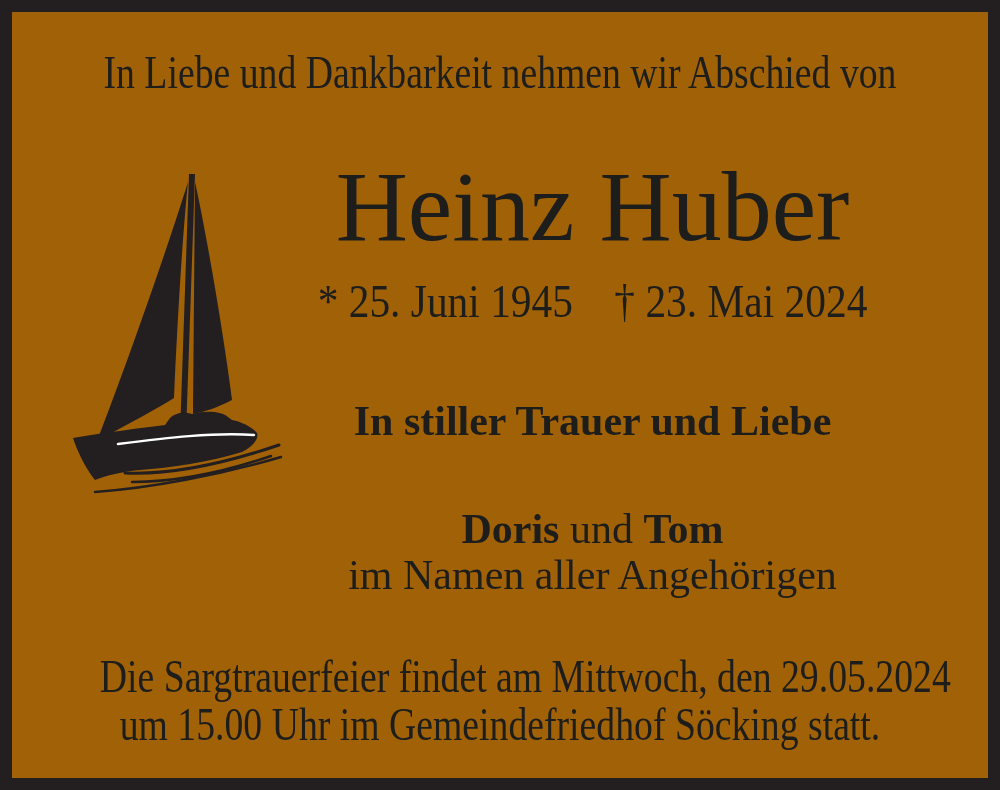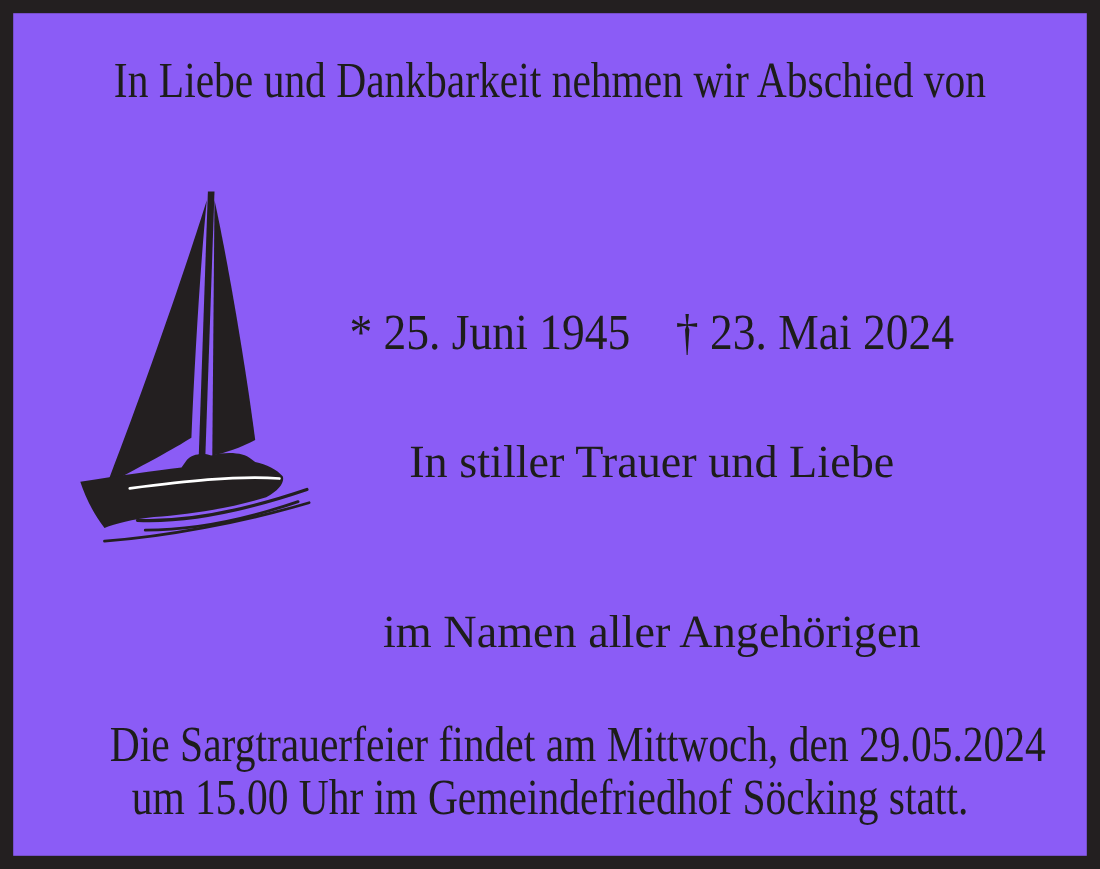--- a/index.html
+++ b/index.html
@@ -6,21 +6,21 @@
     margin: 0;
     padding: 0;
     background: #ffffff;
     font-family: "Liberation Serif", "DejaVu Serif", serif;
   }
   .notice {
     position: relative;
     width: 1000px;
     height: 790px;
     box-sizing: border-box;
-    background: #8b5cf6;
+    background: #a16207;
     border: 12px solid #231f20;
     overflow: hidden;
     color: #1d1d1b;
   }
   .line {
     position: absolute;
     left: 0;
     right: 0;
     text-align: center;
     white-space: nowrap;
@@ -53,20 +53,21 @@
   .dates-line {
     top: 262px;
     font-size: 46px;
     line-height: 1.2;
   }
   .dates-line .death { margin-left: 0.75em; }
   .condolence-line {
     top: 384px;
     font-size: 42px;
     line-height: 1.2;
+    font-weight: bold;
   }
   .sig-line1 { top: 446px; font-size: 42px; line-height: 1.2; }
   .sig-line2 { top: 492px; font-size: 42px; line-height: 1.2; }
   .sig-line3 { top: 538px; font-size: 42px; line-height: 1.2; font-family: Liberation Serif, serif; }
   .bold { font-weight: bold; }
   .funeral-line1 {
     top: 640px;
     font-size: 46px;
     line-height: 1.1;
   }
@@ -119,29 +120,35 @@
 
     <path d="M 48,274 C 95,268 145,262 184,265" fill="none" stroke="#ffffff" stroke-width="2.5" stroke-linecap="round"></path>
 
     <g fill="none" stroke="#231f20" stroke-linecap="round">
       <path d="M 55,303 C 100,305 150,295 209,275" stroke-width="3"></path>
       <path d="M 62,312 C 110,312 160,300 201,286" stroke-width="2.5"></path>
       <path d="M 25,322 C 80,318 150,305 211,287" stroke-width="2.5"></path>
     </g>
   </svg>
 
+  <div class="line col deceased-name">Heinz Huber</div>
 
   <div class="line col semi-condensed dates-line">
     <span class="birth">* 25. Juni 1945</span>
     <span class="death">† 23. Mai 2024</span>
   </div>
 
   <div class="line col condolence-line">In stiller Trauer und Liebe</div>
 
 
+  <div class="line col sig-line2">
+    <span class="bold">Doris</span>
+    <span>und</span>
+    <span class="bold">Tom</span>
+  </div>
 
   <div class="line col sig-line3">im Namen aller Angehörigen</div>
 
   <div class="line condensed funeral-line1">Die Sargtrauerfeier findet am Mittwoch, den 29.05.2024</div>
 
   <div class="line condensed funeral-line2">um 15.00 Uhr im Gemeindefriedhof Söcking statt.</div>
 
 </div>
 
 </body></html>

